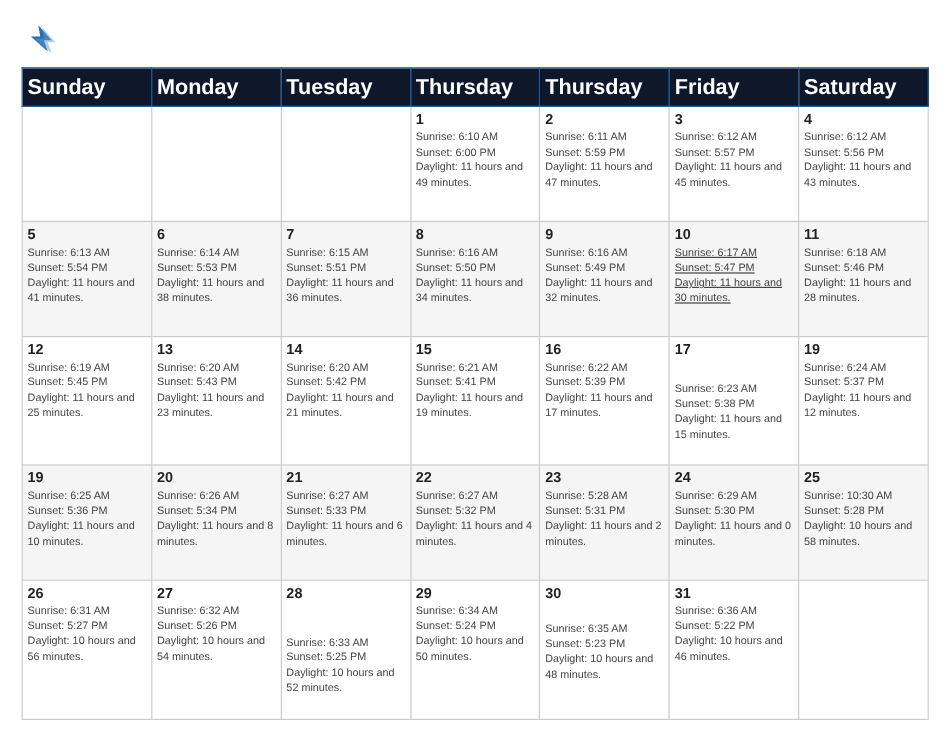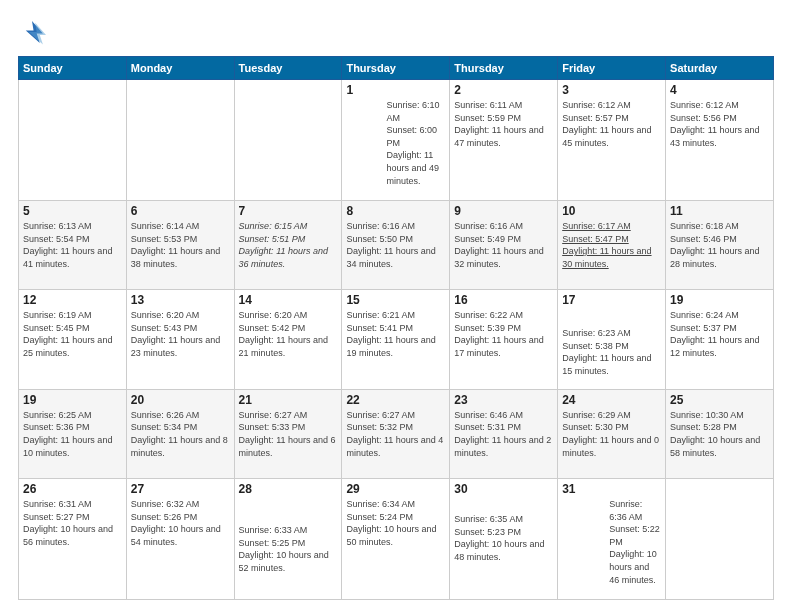--- a/index.html
+++ b/index.html
@@ -59,23 +59,23 @@
     .subtitle {
       font-size: 14px;
       color: #444;
     }
     .calendar {
       width: 100%;
       border-collapse: collapse;
       flex: 1;
     }
     .calendar th {
-      background: #0369a1;
+      background: #0f172a;
       color: #fff;
-      font-size: 11px;
+      font-size: 18px;
       font-weight: bold;
       padding: 5px 4px;
       text-align: left;
       border: 1px solid #1a5a9a;
     }
     .calendar td {
       border: 1px solid #ccc;
       vertical-align: top;
       padding: 3px 4px;
       width: 108px;
@@ -136,21 +136,21 @@
           <th>Saturday</th>
         </tr>
     </thead>
     <tbody id="calendar-body">
         <tr>
           <td class="empty-cell"></td>
           <td class="empty-cell"></td>
           <td class="empty-cell"></td>
           <td>
             <span class="day-num">1</span>
-            <div class="day-info" style="white-space: pre-line; margin-left: 40px;">Sunrise: 6:10 AM
+            <div class="day-info" style="white-space: pre-line;">Sunrise: 6:10 AM
 Sunset: 6:00 PM
 Daylight: 11 hours and 49 minutes.</div>
           </td>
           <td>
             <span class="day-num">2</span>
             <div class="day-info" style="white-space: pre-line;">Sunrise: 6:11 AM
 Sunset: 5:59 PM
 Daylight: 11 hours and 47 minutes.</div>
           </td>
           <td>
@@ -174,21 +174,21 @@
 Daylight: 11 hours and 41 minutes.</div>
           </td>
           <td>
             <span class="day-num">6</span>
             <div class="day-info" style="white-space: pre-line;">Sunrise: 6:14 AM
 Sunset: 5:53 PM
 Daylight: 11 hours and 38 minutes.</div>
           </td>
           <td>
             <span class="day-num">7</span>
-            <div class="day-info" style="white-space: pre-line; font-style: italic;">Sunrise: 6:15 AM
+            <div class="day-info" style="white-space: pre-line;">Sunrise: 6:15 AM
 Sunset: 5:51 PM
 Daylight: 11 hours and 36 minutes.</div>
           </td>
           <td>
             <span class="day-num">8</span>
             <div class="day-info" style="white-space: pre-line;">Sunrise: 6:16 AM
 Sunset: 5:50 PM
 Daylight: 11 hours and 34 minutes.</div>
           </td>
           <td>
@@ -274,21 +274,21 @@
 Daylight: 11 hours and 6 minutes.</div>
           </td>
           <td>
             <span class="day-num">22</span>
             <div class="day-info" style="white-space: pre-line;">Sunrise: 6:27 AM
 Sunset: 5:32 PM
 Daylight: 11 hours and 4 minutes.</div>
           </td>
           <td>
             <span class="day-num">23</span>
-            <div class="day-info" style="white-space: pre-line;">Sunrise: 6:46 AM
+            <div class="day-info" style="white-space: pre-line;">Sunrise: 5:28 AM
 Sunset: 5:31 PM
 Daylight: 11 hours and 2 minutes.</div>
           </td>
           <td>
             <span class="day-num">24</span>
             <div class="day-info" style="white-space: pre-line;">Sunrise: 6:29 AM
 Sunset: 5:30 PM
 Daylight: 11 hours and 0 minutes.</div>
           </td>
           <td>
@@ -324,21 +324,21 @@
 Daylight: 10 hours and 50 minutes.</div>
           </td>
           <td>
             <span class="day-num">30</span>
             <div class="day-info" style="white-space: pre-line; margin-top: 17px;">Sunrise: 6:35 AM
 Sunset: 5:23 PM
 Daylight: 10 hours and 48 minutes.</div>
           </td>
           <td>
             <span class="day-num">31</span>
-            <div class="day-info" style="white-space: pre-line; margin-left: 47px;">Sunrise: 6:36 AM
+            <div class="day-info" style="white-space: pre-line;">Sunrise: 6:36 AM
 Sunset: 5:22 PM
 Daylight: 10 hours and 46 minutes.</div>
           </td>
           <td class="empty-cell"></td>
         </tr>
       </tbody>
   </table>
 </div>
 
 </body></html>

